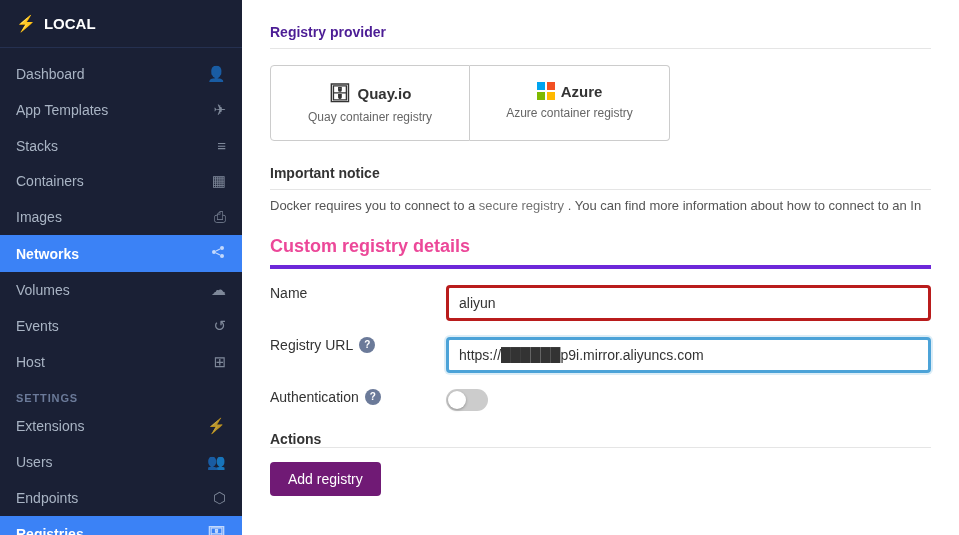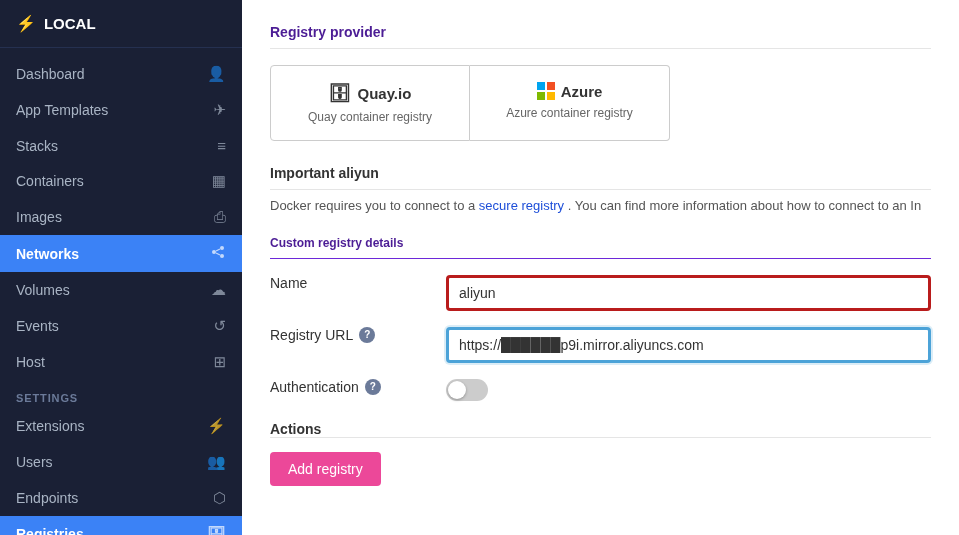--- a/index.html
+++ b/index.html
@@ -91,25 +91,25 @@
     }
     .registry-card:first-child { border-radius: 4px 0 0 4px; }
     .registry-card:last-child { border-radius: 0 4px 4px 0; border-left: none; }
     .registry-card-name { font-weight: 600; font-size: 15px; color: #333; display: flex; align-items: center; gap: 6px; }
     .registry-card-desc { font-size: 12px; color: #666; }
 
     
     .notice-section { margin-bottom: 20px; }
     .notice-title { font-size: 14px; font-weight: 600; color: #333; margin-bottom: 6px; padding-bottom: 8px; border-bottom: 1px solid #e5e5e5; }
     .notice-text { font-size: 13px; color: #555; line-height: 1.5; }
-    .notice-text a { color: #1d4ed8; text-decoration: none; }
+    .notice-text a { color: #737373; text-decoration: none; }
 
     
     .details-section { margin-bottom: 20px; }
-    .details-title { font-size: 12px; font-weight: 600; color: #4c1d95; margin-bottom: 16px; padding-bottom: 8px; border-bottom: 1px solid #6d28d9; }
+    .details-title { font-size: 18px; font-weight: 600; color: #ec4899; margin-bottom: 16px; padding-bottom: 8px; border-bottom: 4px solid #6d28d9; }
 
     .form-row {
       display: flex;
       align-items: flex-start;
       margin-bottom: 16px;
       gap: 16px;
     }
     .form-label {
       width: 160px;
       min-width: 160px;
@@ -165,21 +165,21 @@
       color: #fff;
       font-size: 10px;
       font-weight: bold;
       cursor: pointer;
     }
 
     
     .actions-section { }
     .actions-title { font-size: 14px; font-weight: 600; color: #333; margin-bottom: 14px; border-bottom: 1px solid #e5e5e5; }
     .btn-primary {
-      background: #ec4899;
+      background: #701a75;
       color: #fff;
       border: none;
       padding: 9px 18px;
       border-radius: 4px;
       font-size: 14px;
       cursor: pointer;
       font-weight: 500;
     }
     .azure-grid {
       display: grid;
@@ -295,21 +295,21 @@
               <span></span>
           </div>
         </span>
         <span>Azure</span>
       </div>
       <div class="registry-card-desc">Azure container registry</div>
     </div>
   </div>
 
   <div class="notice-section">
-    <div class="notice-title">Important aliyun</div>
+    <div class="notice-title">Important notice</div>
     <p class="notice-text">
       <span>Docker requires you to connect to a</span>
       <a href="#">secure registry</a>
       <span>. You can find more information about how to connect to an In</span>
     </p>
   </div>
 
   <div class="details-section">
     <div class="details-title">Custom registry details</div>
 

